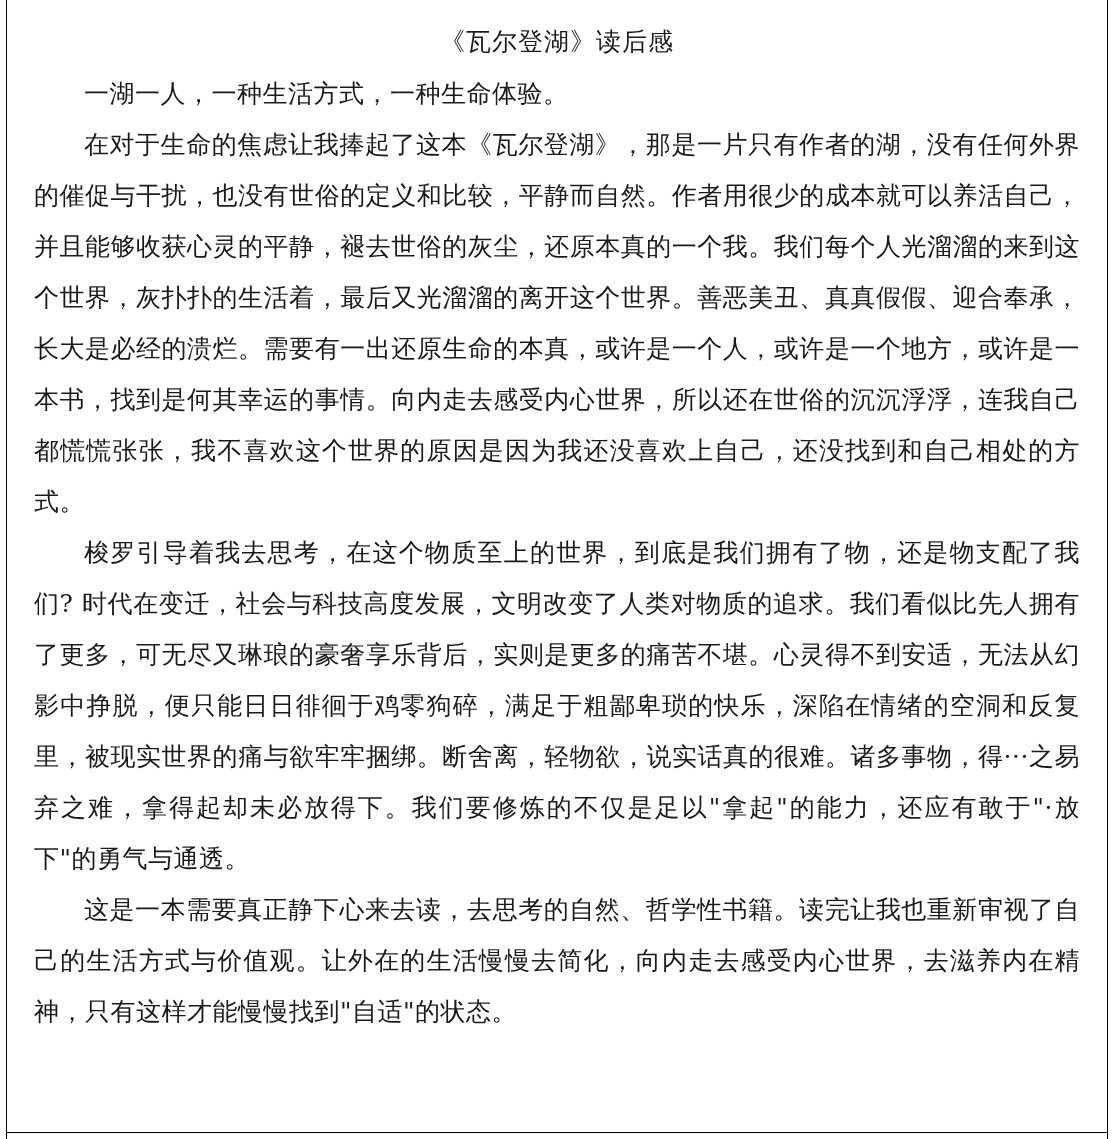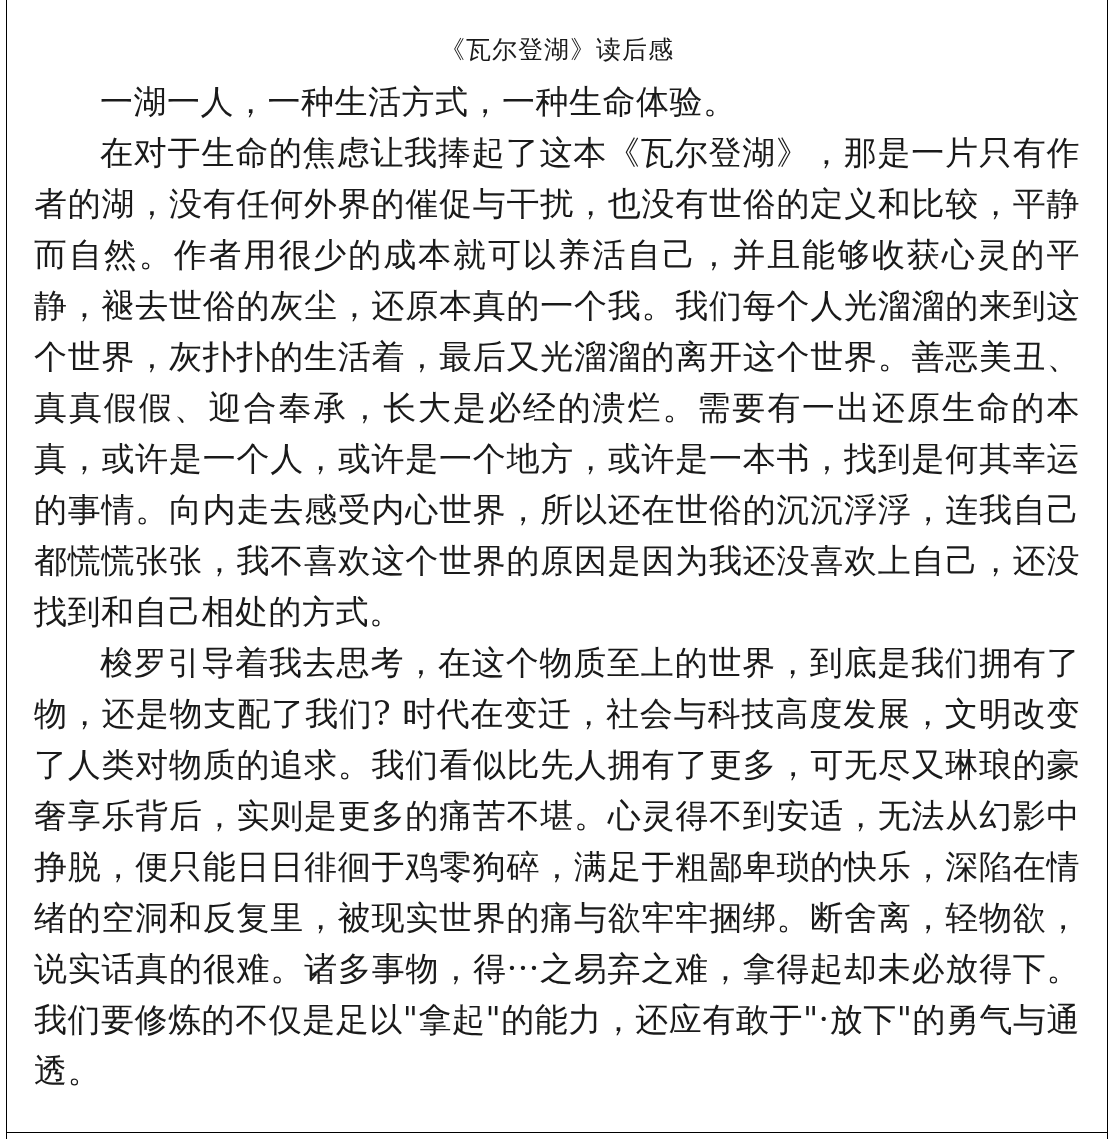--- a/index.html
+++ b/index.html
@@ -48,26 +48,26 @@
     position: relative;
     padding: 22px 34px 0 34px;
     box-sizing: border-box;
     width: 1114px;
   }
   .doc-title {
     text-align: center;
     font-size: 25px;
     line-height: 40px;
     letter-spacing: 1px;
-    margin: 8px 0 6px 0;
+    margin: 0 0 6px 0;
     font-weight: normal;
     font-family: "DejaVu Serif", "Liberation Serif", serif;
   }
   .para {
-    font-size: 33px;
+    font-size: 25px;
     line-height: 51px;
     text-align: justify;
     text-justify: inter-ideograph;
     text-indent: 2em;
     margin: 0;
     letter-spacing: 0.5px;
     word-break: break-all;
   }
 </style>
 </head>
@@ -77,14 +77,15 @@
   <div class="rule-left"></div>
   <div class="rule-right"></div>
   <div class="rule-bottom"></div>
 
   <div class="content">
     <h1 class="doc-title">《瓦尔登湖》读后感</h1>
 
     <p class="para">一湖一人，一种生活方式，一种生命体验。</p>
     <p class="para">在对于生命的焦虑让我捧起了这本《瓦尔登湖》，那是一片只有作者的湖，没有任何外界的催促与干扰，也没有世俗的定义和比较，平静而自然。作者用很少的成本就可以养活自己，并且能够收获心灵的平静，褪去世俗的灰尘，还原本真的一个我。我们每个人光溜溜的来到这个世界，灰扑扑的生活着，最后又光溜溜的离开这个世界。善恶美丑、真真假假、迎合奉承，长大是必经的溃烂。需要有一出还原生命的本真，或许是一个人，或许是一个地方，或许是一本书，找到是何其幸运的事情。向内走去感受内心世界，所以还在世俗的沉沉浮浮，连我自己都慌慌张张，我不喜欢这个世界的原因是因为我还没喜欢上自己，还没找到和自己相处的方式。</p>
     <p class="para">梭罗引导着我去思考，在这个物质至上的世界，到底是我们拥有了物，还是物支配了我们? 时代在变迁，社会与科技高度发展，文明改变了人类对物质的追求。我们看似比先人拥有了更多，可无尽又琳琅的豪奢享乐背后，实则是更多的痛苦不堪。心灵得不到安适，无法从幻影中挣脱，便只能日日徘徊于鸡零狗碎，满足于粗鄙卑琐的快乐，深陷在情绪的空洞和反复里，被现实世界的痛与欲牢牢捆绑。断舍离，轻物欲，说实话真的很难。诸多事物，得···之易弃之难，拿得起却未必放得下。我们要修炼的不仅是足以"拿起"的能力，还应有敢于"·放下"的勇气与通透。</p>
+    <p class="para">这是一本需要真正静下心来去读，去思考的自然、哲学性书籍。读完让我也重新审视了自己的生活方式与价值观。让外在的生活慢慢去简化，向内走去感受内心世界，去滋养内在精神，只有这样才能慢慢找到"自适"的状态。</p>
   </div>
 </div>
 
 </body></html>

